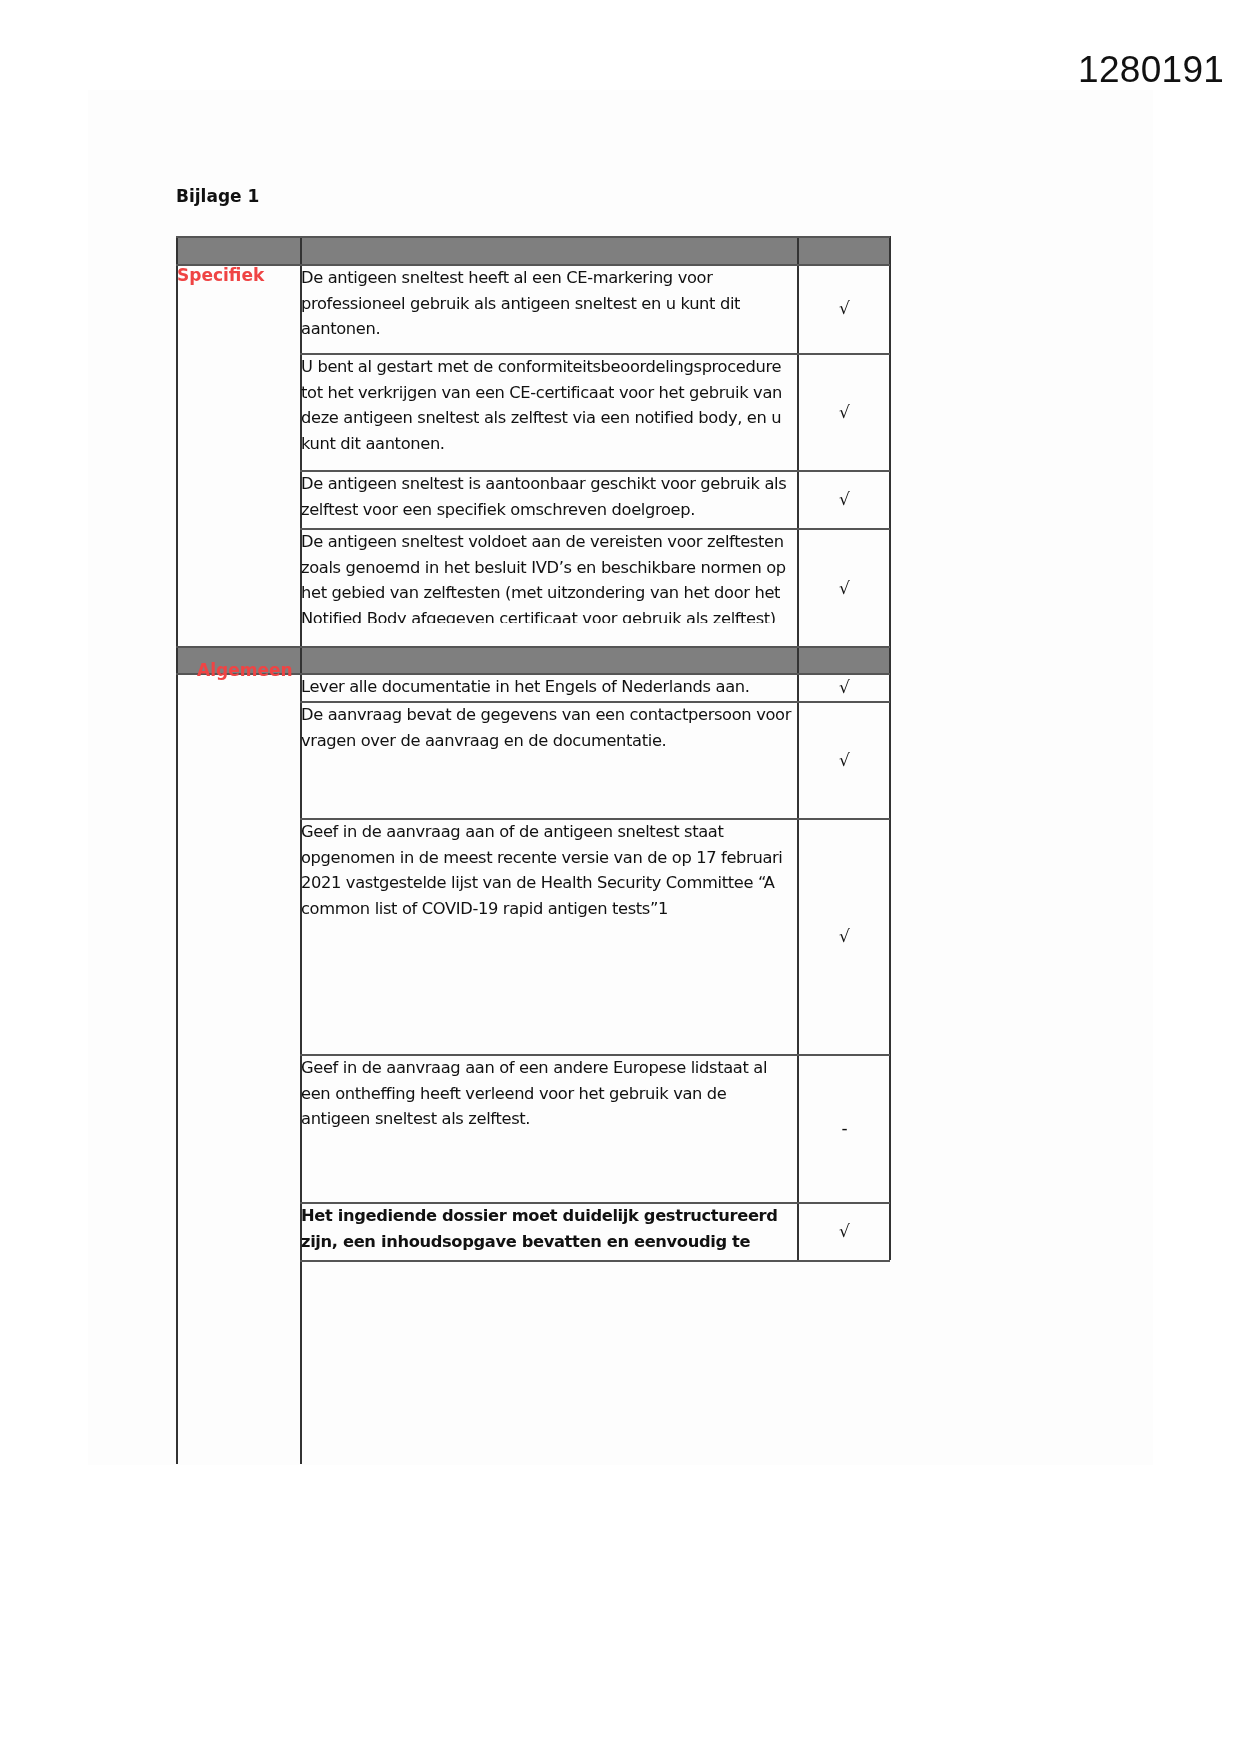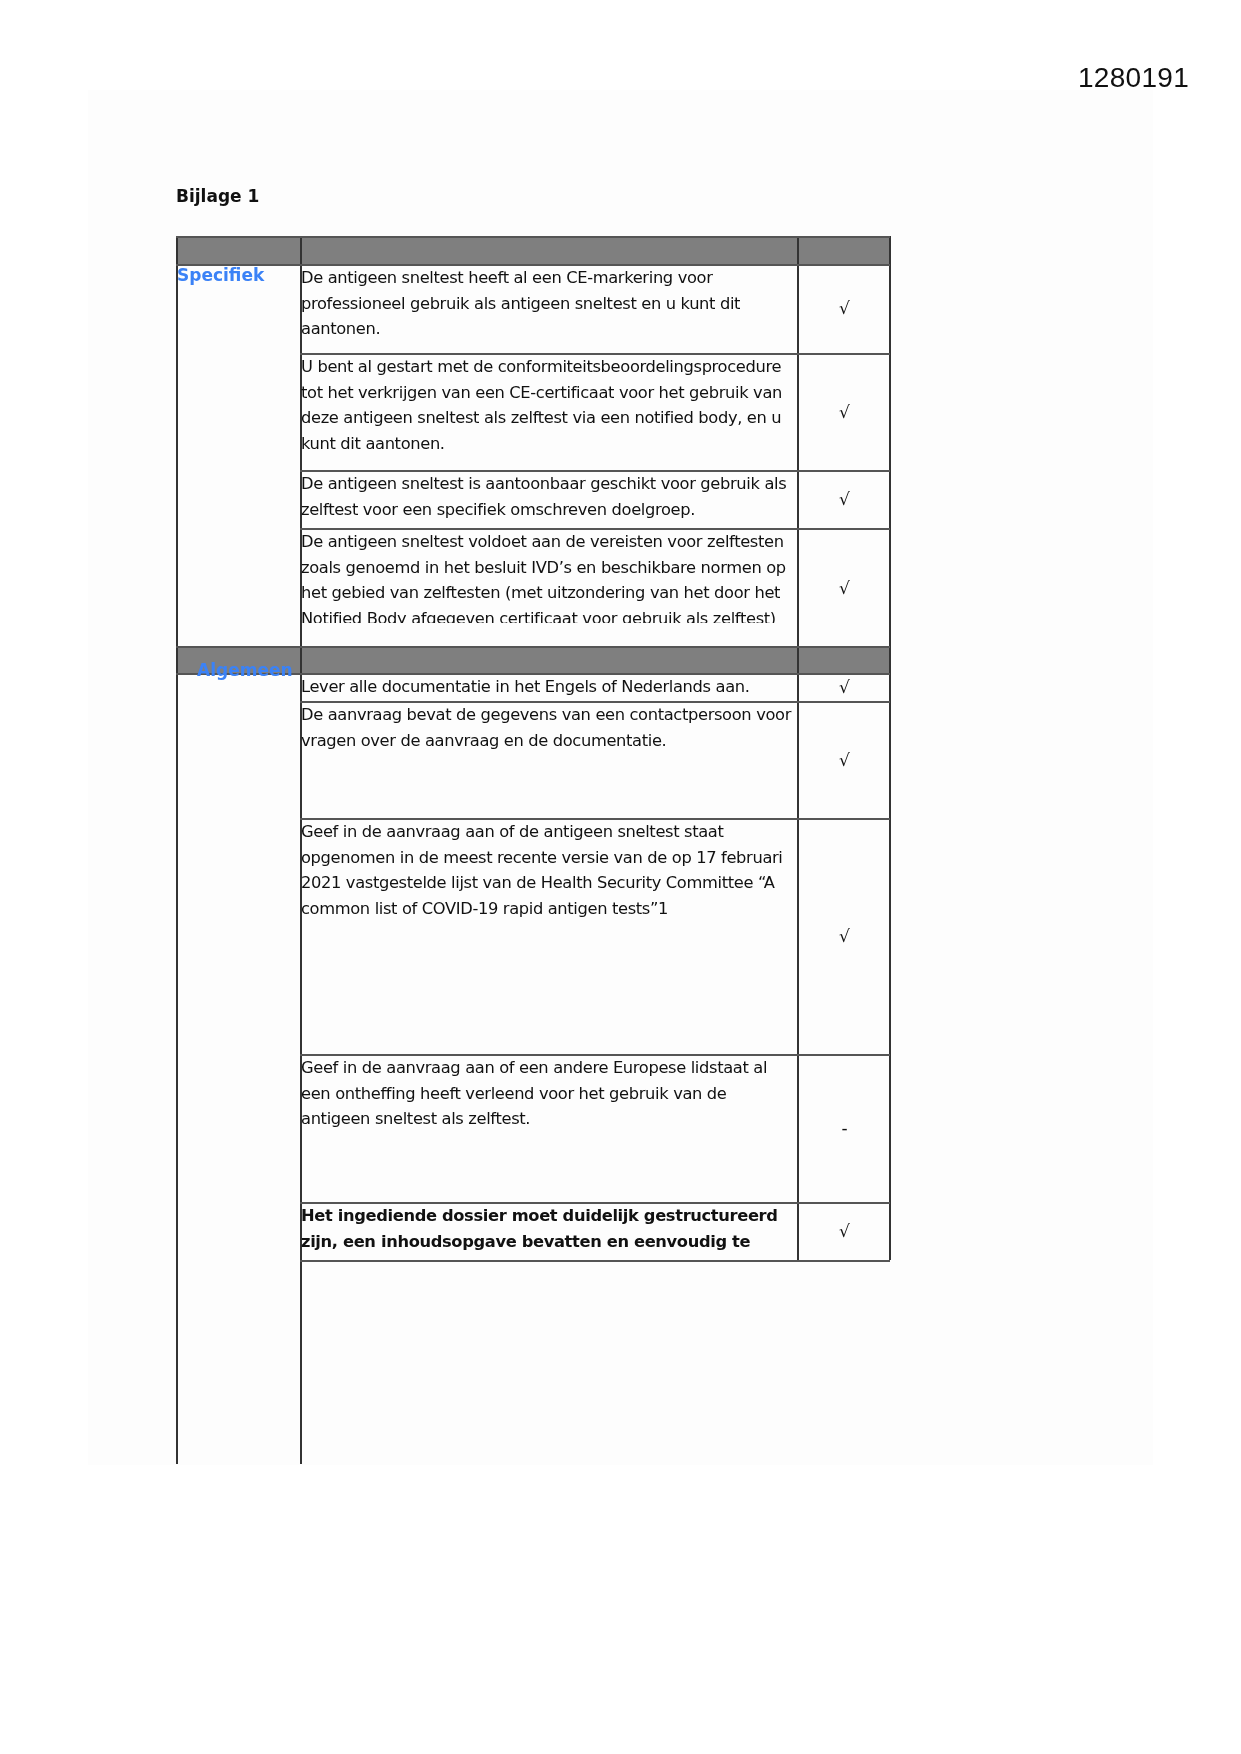--- a/index.html
+++ b/index.html
@@ -1,25 +1,25 @@
 <!DOCTYPE html>
 <html><head>
 <meta charset="utf-8">
 <style>
   html, body { margin: 0; padding: 0; background: #ffffff; }
   body { width: 1241px; height: 1754px; position: relative; overflow: hidden; font-family: "Liberation Sans", "DejaVu Sans", sans-serif; color: #111; }
-  .doc-id { position: absolute; left: 1078px; top: 62px; font-family: "Liberation Sans", sans-serif; font-size: 28px; color: #111; letter-spacing: 0.3px; }
+  .doc-id { position: absolute; left: 1078px; top: 49px; font-family: "Liberation Sans", sans-serif; font-size: 37px; color: #111; letter-spacing: 0.3px; }
   .page-scan { position: absolute; left: 88px; top: 90px; width: 1065px; height: 1375px; background: #fdfdfd; }
   .title { position: absolute; left: 176px; top: 186px; font-family: "DejaVu Sans", sans-serif; font-weight: bold; font-size: 17px; color: #111; }
 
   .vline { position: absolute; background: #333; width: 1.5px; }
   .hline { position: absolute; background: #555; height: 1.5px; }
   .gray-band { position: absolute; background: #7f7f7f; }
 
-  .cat { position: absolute; left: 177px; font-family: "DejaVu Sans", sans-serif; font-weight: bold; font-size: 17px; color: #3b82f6; }
+  .cat { position: absolute; left: 177px; font-family: "DejaVu Sans", sans-serif; font-weight: bold; font-size: 17px; color: #ef4444; }
   .cell-text { position: absolute; left: 301px; width: 496px; font-family: "DejaVu Sans", sans-serif; font-size: 16.3px; line-height: 25.5px; color: #111; overflow: hidden; letter-spacing: -0.35px; }
   .mark { position: absolute; left: 799px; width: 91px; text-align: center; font-family: "DejaVu Sans", sans-serif; font-size: 17px; color: #111; }
 </style>
 </head>
 <body>
 
 <div class="doc-id">1280191</div>
 <div class="page-scan"></div>
 <div class="title">Bijlage 1</div>
 

